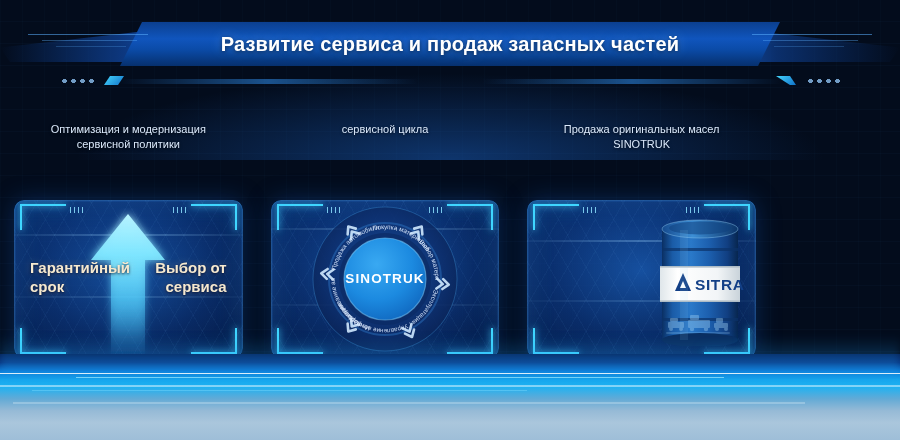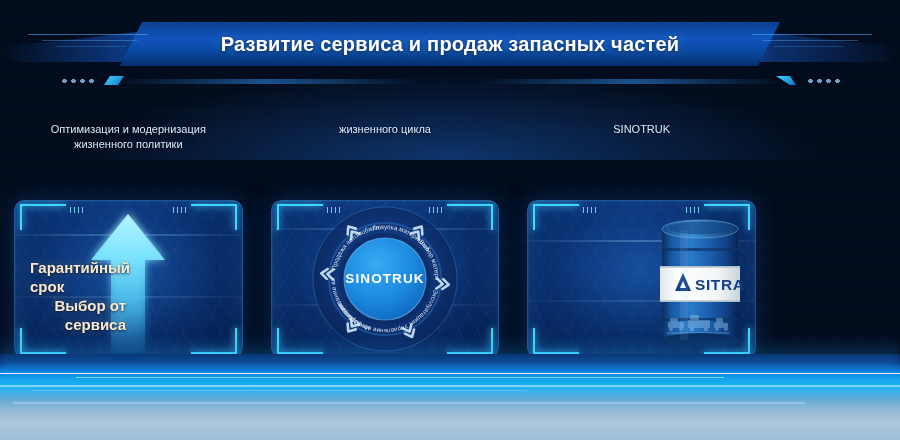--- a/index.html
+++ b/index.html
@@ -193,21 +193,20 @@
 
   
   .arrow-wrap { position: absolute; left: 50%; top: 8px; transform: translateX(-50%); width: 86px; height: 150px; }
   .label-pair {
     position: absolute; left: 0; right: 0; top: 58px;
     display: flex; justify-content: space-between;
     padding: 0 16px;
     font-size: 15px; font-weight: bold; line-height: 19px;
     color: #f6e9cf;
     text-shadow: 0 1px 3px rgba(0,10,40,.85), 0 0 9px rgba(255,225,170,.30);
-    flex-direction: column;
   }
   .label-pair .l { text-align: left;  max-width: 96px; }
   .label-pair .r { text-align: right; max-width: 96px; }
 
   
   .ring-wrap { position: absolute; left: 50%; top: 50%; transform: translate(-50%, -50%); width: 148px; height: 148px; }
 
   
   .quality-text {
     position: absolute; left: 22px; top: 54px;
@@ -272,21 +271,21 @@
     <div class="banner-dots left"></div>
     <div class="banner-dots right"></div>
     <div class="banner-title">Развитие сервиса и продаж запасных частей</div>
   </div>
 
   <div class="columns">
 
     <div class="col">
       <div class="caption">
         <span>Оптимизация и модернизация</span>
-        <span>жизненного политики</span>
+        <span>сервисной политики</span>
       </div>
 
       <div class="panel">
         <div class="panel-hex"></div>
         <div class="panel-streak" style="top:34px"></div>
         <div class="panel-streak" style="top:96px;opacity:.6"></div>
 
         <div class="arrow-wrap">
           <svg viewBox="0 0 86 150" width="86" height="150">
             <defs>
@@ -330,21 +329,21 @@
         <div class="brk br">
             <i class="h"></i>
             <i class="v"></i>
           </div>
         <div class="panel-edge"></div>
       </div>
     </div>
 
     <div class="col">
       <div class="caption">
-        <span>жизненного цикла</span>
+        <span>сервисной цикла</span>
       </div>
 
       <div class="panel">
         <div class="panel-hex"></div>
         <div class="panel-streak" style="top:28px"></div>
         <div class="panel-streak" style="top:104px;opacity:.55"></div>
 
         <div class="ring-wrap">
           <svg viewBox="0 0 148 148" width="148" height="148">
             <defs>
@@ -436,20 +435,21 @@
         <div class="brk br">
             <i class="h"></i>
             <i class="v"></i>
           </div>
         <div class="panel-edge"></div>
       </div>
     </div>
 
     <div class="col">
       <div class="caption">
+        <span>Продажа оригинальных масел</span>
         <span>SINOTRUK</span>
       </div>
 
       <div class="panel">
         <div class="panel-hex"></div>
         <div class="panel-streak" style="top:40px"></div>
         <div class="panel-streak" style="top:100px;opacity:.55"></div>
 
 
         <div class="drum">

